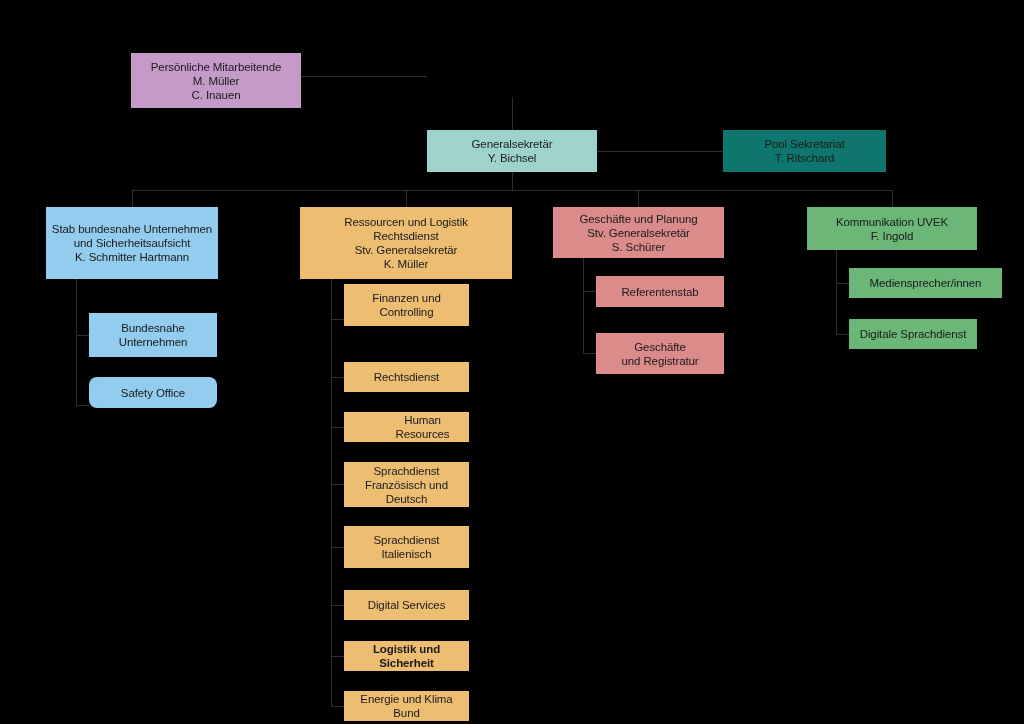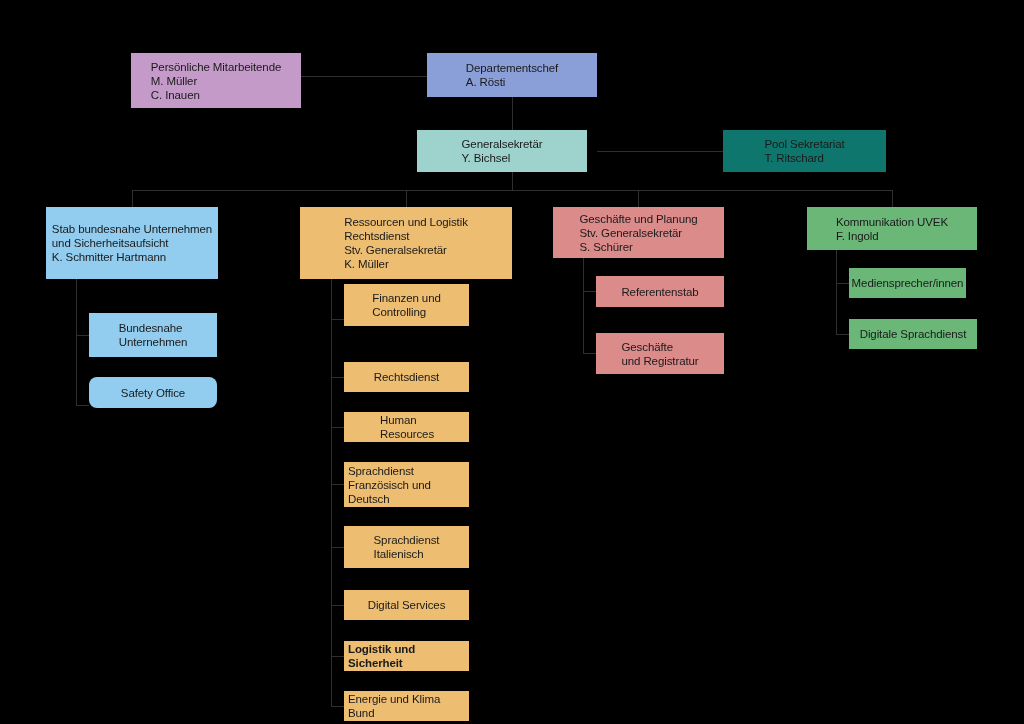--- a/index.html
+++ b/index.html
@@ -15,21 +15,21 @@
     background: #000000;
     font-family: "Liberation Sans", "DejaVu Sans", sans-serif;
     overflow: hidden;
   }
   .node {
     position: absolute;
     box-sizing: border-box;
     display: flex;
     align-items: center;
     justify-content: center;
-    text-align: left;
+    text-align: center;
     color: #1a1a1a;
     font-size: 11.5px;
     line-height: 14px;
     padding: 2px 4px;
     white-space: pre-line;
     letter-spacing: -0.1px;
   }
   .edge { position: absolute; background: #2f2f2f; }
   .edge.h { height: 1px; }
   .edge.v { width: 1px; }
@@ -73,24 +73,22 @@
   <div class="edge h" style="left:583px; top:353px; width:13px;"></div>
 
   <div class="edge v" style="left:836px; top:250px; height:84px;"></div>
   <div class="edge h" style="left:836px; top:283px; width:13px;"></div>
   <div class="edge h" style="left:836px; top:334px; width:13px;"></div>
 
   <div class="node" style="left:131px; top:53px; width:170px; height:55px; background:#c49ac9;">Persönliche Mitarbeitende
 M. Müller
 C. Inauen</div>
 
-  <div class="node" style="left:427px; top:53px; width:170px; height:44px; background:#8a9ed8;">Departementschef
-A. Rösti</div>
 
-  <div class="node" style="left:417px; top:130px; width:170px; height:42px; background:#9ed3cd;">Generalsekretär
+  <div class="node" style="left:427px; top:130px; width:170px; height:42px; background:#9ed3cd;">Generalsekretär
 Y. Bichsel</div>
 
   <div class="node" style="left:723px; top:130px; width:163px; height:42px; background:#0f766e;">Pool Sekretariat
 T. Ritschard</div>
 
   <div class="node" style="left:46px; top:207px; width:172px; height:72px; background:#92cdf0;">Stab bundesnahe Unternehmen
 und Sicherheitsaufsicht
 K. Schmitter Hartmann</div>
 
   <div class="node" style="left:300px; top:207px; width:212px; height:72px; background:#edbd72;">Ressourcen und Logistik
@@ -127,17 +125,17 @@
 
   <div class="node" style="left:344px; top:641px; width:125px; height:30px; background:#edbd72;font-weight:bold;">Logistik und Sicherheit</div>
 
   <div class="node" style="left:344px; top:691px; width:125px; height:30px; background:#edbd72;">Energie und Klima Bund</div>
 
   <div class="node" style="left:596px; top:276px; width:128px; height:31px; background:#dc8b8b;">Referentenstab</div>
 
   <div class="node" style="left:596px; top:333px; width:128px; height:41px; background:#dc8b8b;">Geschäfte
 und Registratur</div>
 
-  <div class="node" style="left:849px; top:268px; width:117px; height:30px; background:#6ab778;">Mediensprecher/innen</div>
+  <div class="node" style="left:849px; top:268px; width:153px; height:30px; background:#6ab778;">Mediensprecher/innen</div>
 
   <div class="node" style="left:849px; top:319px; width:128px; height:30px; background:#6ab778;">Digitale Sprachdienst</div>
 
 </div>
 
 </body></html>

